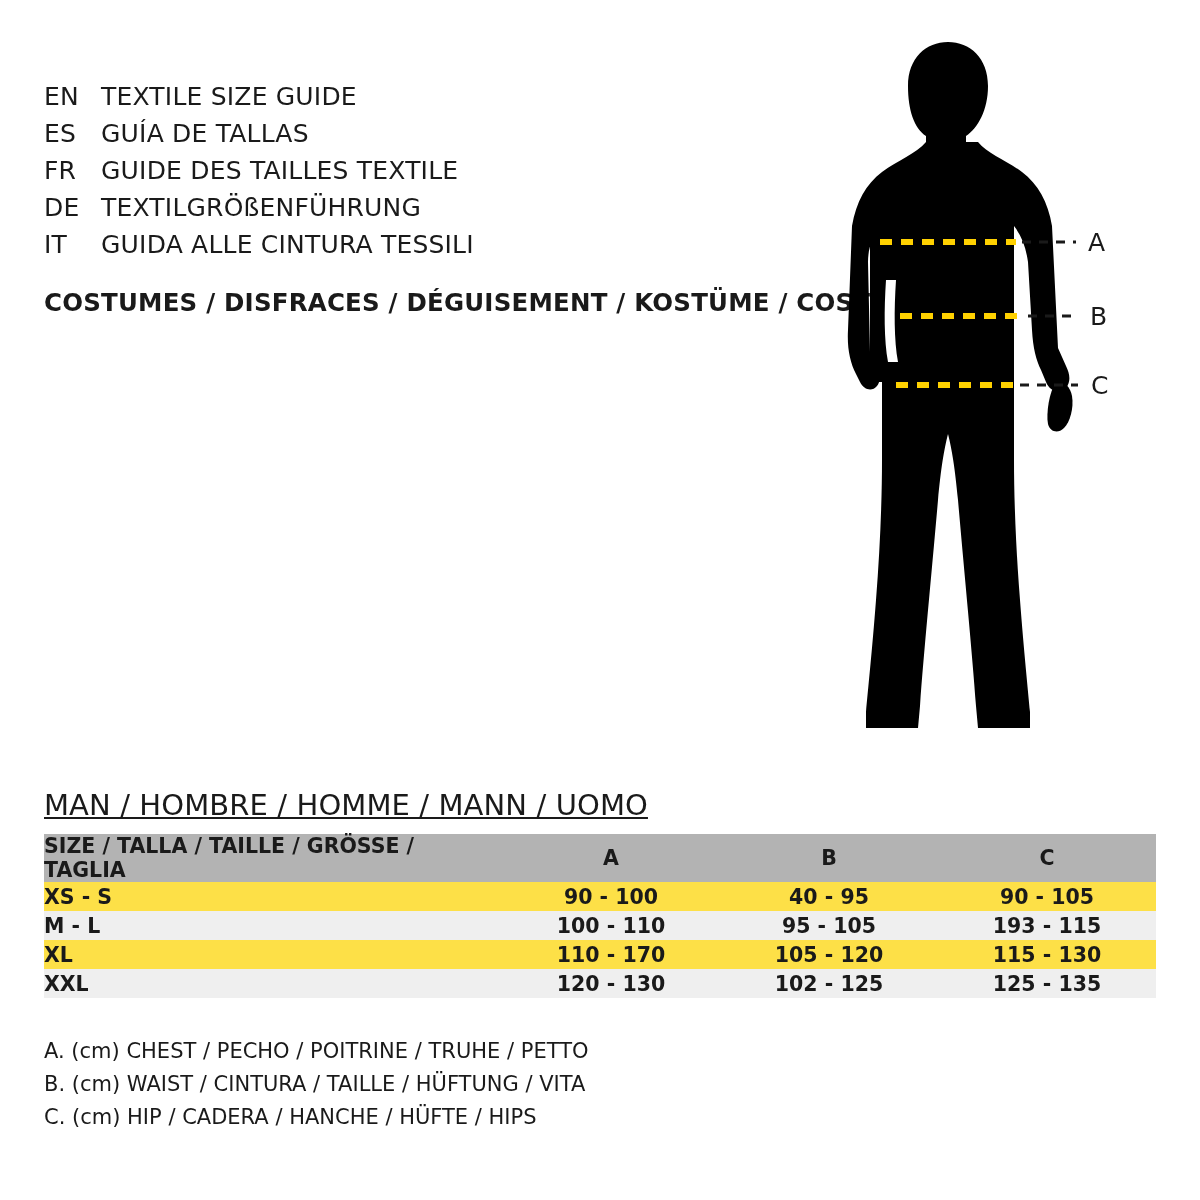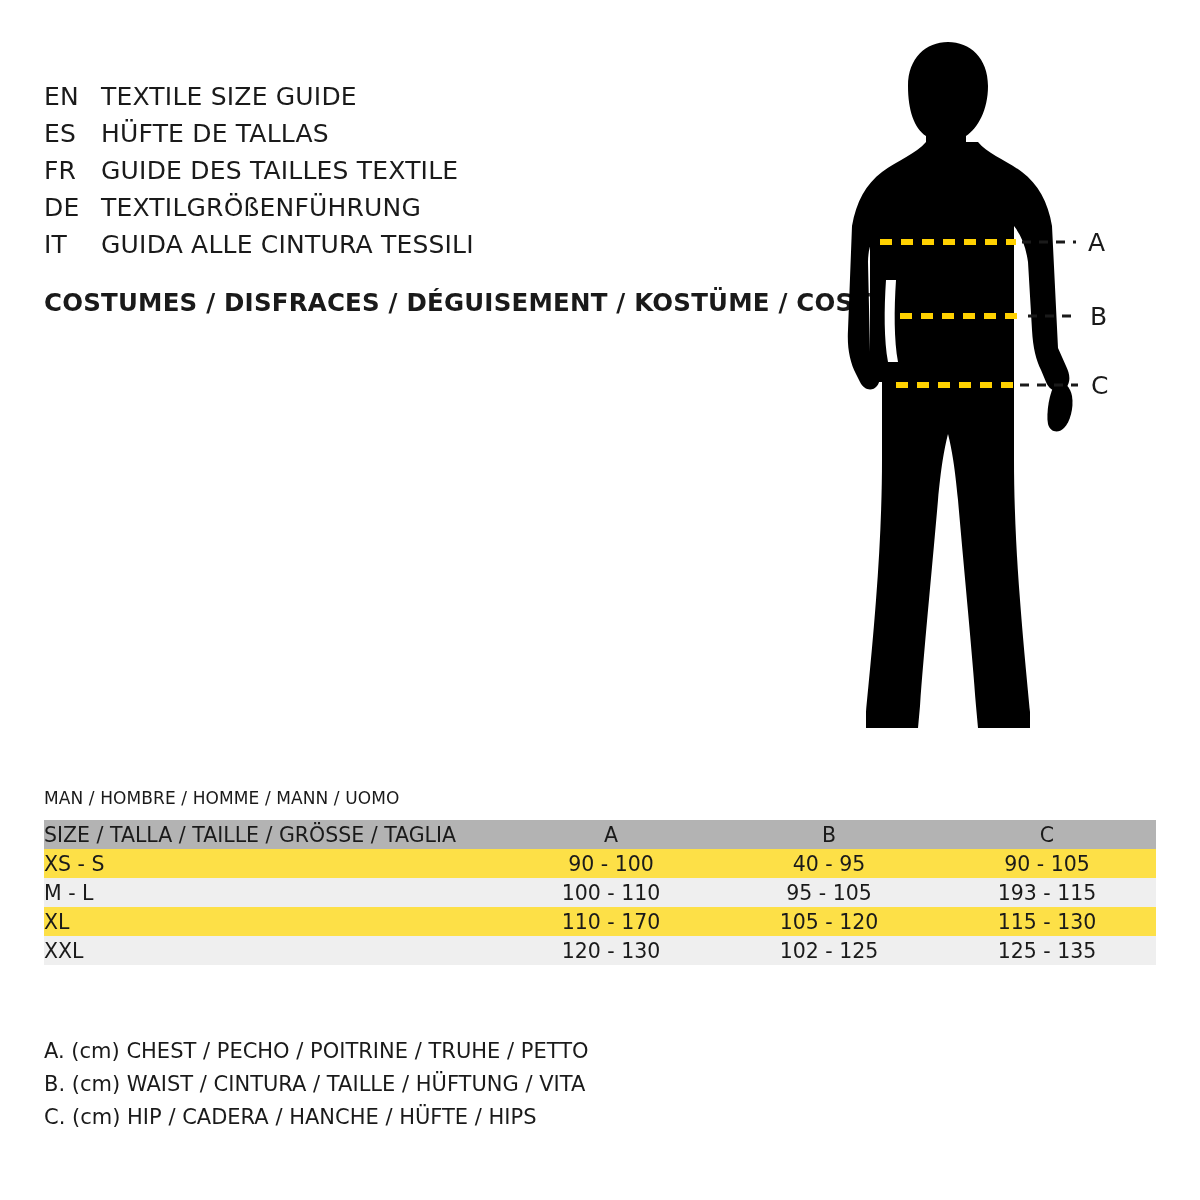--- a/index.html
+++ b/index.html
@@ -70,37 +70,38 @@
   .marker-c { left: 271px; top: 341px; }
 
   
   .table-section {
     position: absolute;
     left: 44px;
     top: 788px;
     width: 1112px;
   }
   .table-caption {
-    font-size: 17px;
+    font-size: 29px;
     color: #1a1a1a;
     margin-bottom: 12px;
     letter-spacing: 0.1px;
+    text-decoration: underline;
   }
   table.size-table {
     border-collapse: collapse;
     width: 1112px;
     table-layout: fixed;
     font-size: 20.5px;
     color: #1a1a1a;
   }
   table.size-table th,
   table.size-table td {
     padding: 0;
     height: 29px;
-    font-weight: normal;
+    font-weight: bold;
     vertical-align: middle;
   }
   table.size-table thead tr {
     background: #b3b3b3;
   }
   th.col-size, td.col-size {
     text-align: left;
     padding-left: 6px;
     width: 458px;
   }
@@ -125,21 +126,21 @@
 </head>
 <body>
 
 <div class="header">
   <div class="lang-row">
     <span class="lang-code">EN</span>
     <span class="lang-text">TEXTILE SIZE GUIDE</span>
   </div>
   <div class="lang-row">
     <span class="lang-code">ES</span>
-    <span class="lang-text">HÜFTE DE TALLAS</span>
+    <span class="lang-text">GUÍA DE TALLAS</span>
   </div>
   <div class="lang-row">
     <span class="lang-code">FR</span>
     <span class="lang-text">GUIDE DES TAILLES TEXTILE</span>
   </div>
   <div class="lang-row">
     <span class="lang-code">DE</span>
     <span class="lang-text">TEXTILGRÖßENFÜHRUNG</span>
   </div>
   <div class="lang-row">

